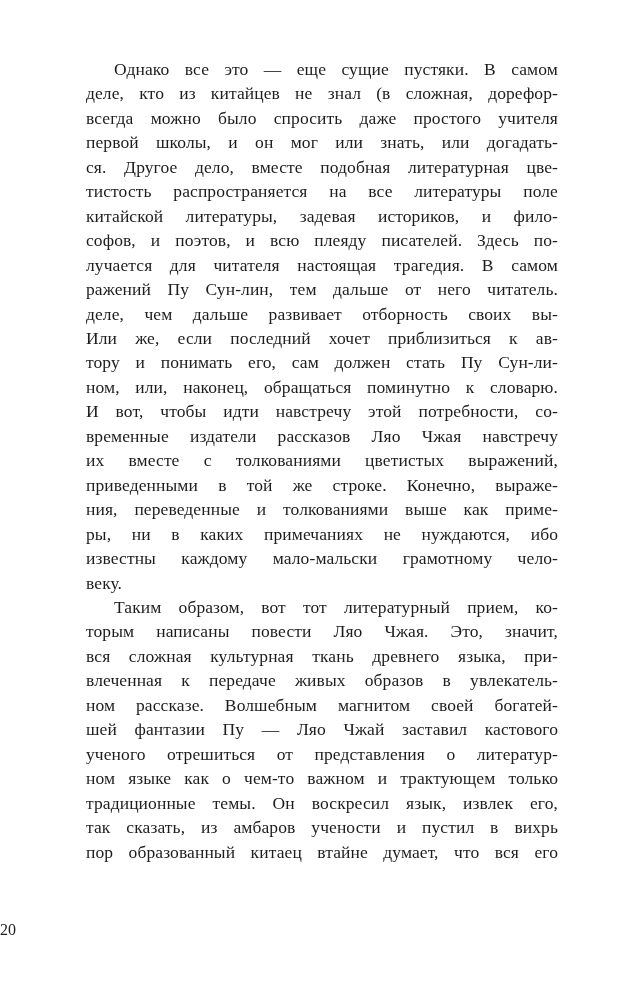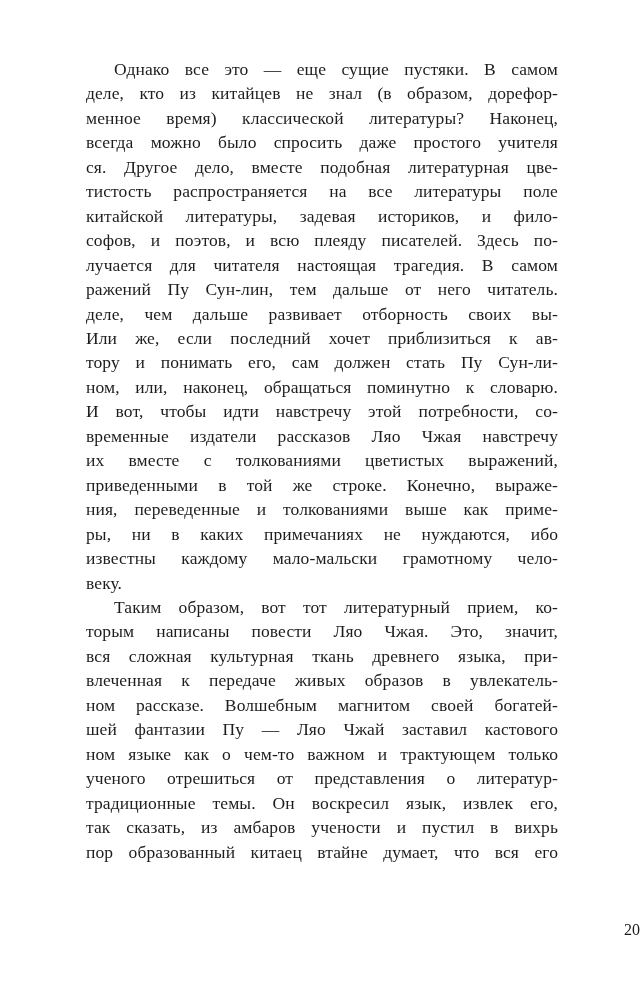--- a/index.html
+++ b/index.html
@@ -38,36 +38,36 @@
     text-indent: 28px;
   }
   .line.last {
     text-align-last: left;
   }
   .page-number {
     position: absolute;
     top: 921px;
     left: 0;
     width: 640px;
-    text-align: right;
+    text-align: left;
     font-size: 16px;
     color: #1d1d1f;
   }
 </style>
 </head>
 <body>
 
 <div class="page">
   <div class="text-block">
 
     <div class="paragraph">
       <div class="line indent">Однако все это — еще сущие пустяки. В самом</div>
-      <div class="line">деле, кто из китайцев не знал (в образом, дорефор-</div>
-      <div class="line">менное время) классической литературы? Наконец,</div>
+      <div class="line">деле, кто из китайцев не знал (в сложная, дорефор-</div>
       <div class="line">всегда можно было спросить даже простого учителя</div>
+      <div class="line">первой школы, и он мог или знать, или догадать-</div>
       <div class="line">ся. Другое дело, вместе подобная литературная цве-</div>
       <div class="line">тистость распространяется на все литературы поле</div>
       <div class="line">китайской литературы, задевая историков, и фило-</div>
       <div class="line">софов, и поэтов, и всю плеяду писателей. Здесь по-</div>
       <div class="line">лучается для читателя настоящая трагедия. В самом</div>
       <div class="line">ражений Пу Сун-лин, тем дальше от него читатель.</div>
       <div class="line">деле, чем дальше развивает отборность своих вы-</div>
       <div class="line">Или же, если последний хочет приблизиться к ав-</div>
       <div class="line">тору и понимать его, сам должен стать Пу Сун-ли-</div>
       <div class="line">ном, или, наконец, обращаться поминутно к словарю.</div>
@@ -81,22 +81,22 @@
       <div class="line last">веку.</div>
     </div>
 
     <div class="paragraph">
       <div class="line indent">Таким образом, вот тот литературный прием, ко-</div>
       <div class="line">торым написаны повести Ляо Чжая. Это, значит,</div>
       <div class="line">вся сложная культурная ткань древнего языка, при-</div>
       <div class="line">влеченная к передаче живых образов в увлекатель-</div>
       <div class="line">ном рассказе. Волшебным магнитом своей богатей-</div>
       <div class="line">шей фантазии Пу — Ляо Чжай заставил кастового</div>
+      <div class="line">ученого отрешиться от представления о литератур-</div>
       <div class="line">ном языке как о чем-то важном и трактующем только</div>
-      <div class="line">ученого отрешиться от представления о литератур-</div>
       <div class="line">традиционные темы. Он воскресил язык, извлек его,</div>
       <div class="line">так сказать, из амбаров учености и пустил в вихрь</div>
       <div class="line">пор образованный китаец втайне думает, что вся его</div>
     </div>
 
   </div>
 
   <div class="page-number">20</div>
 </div>
 

